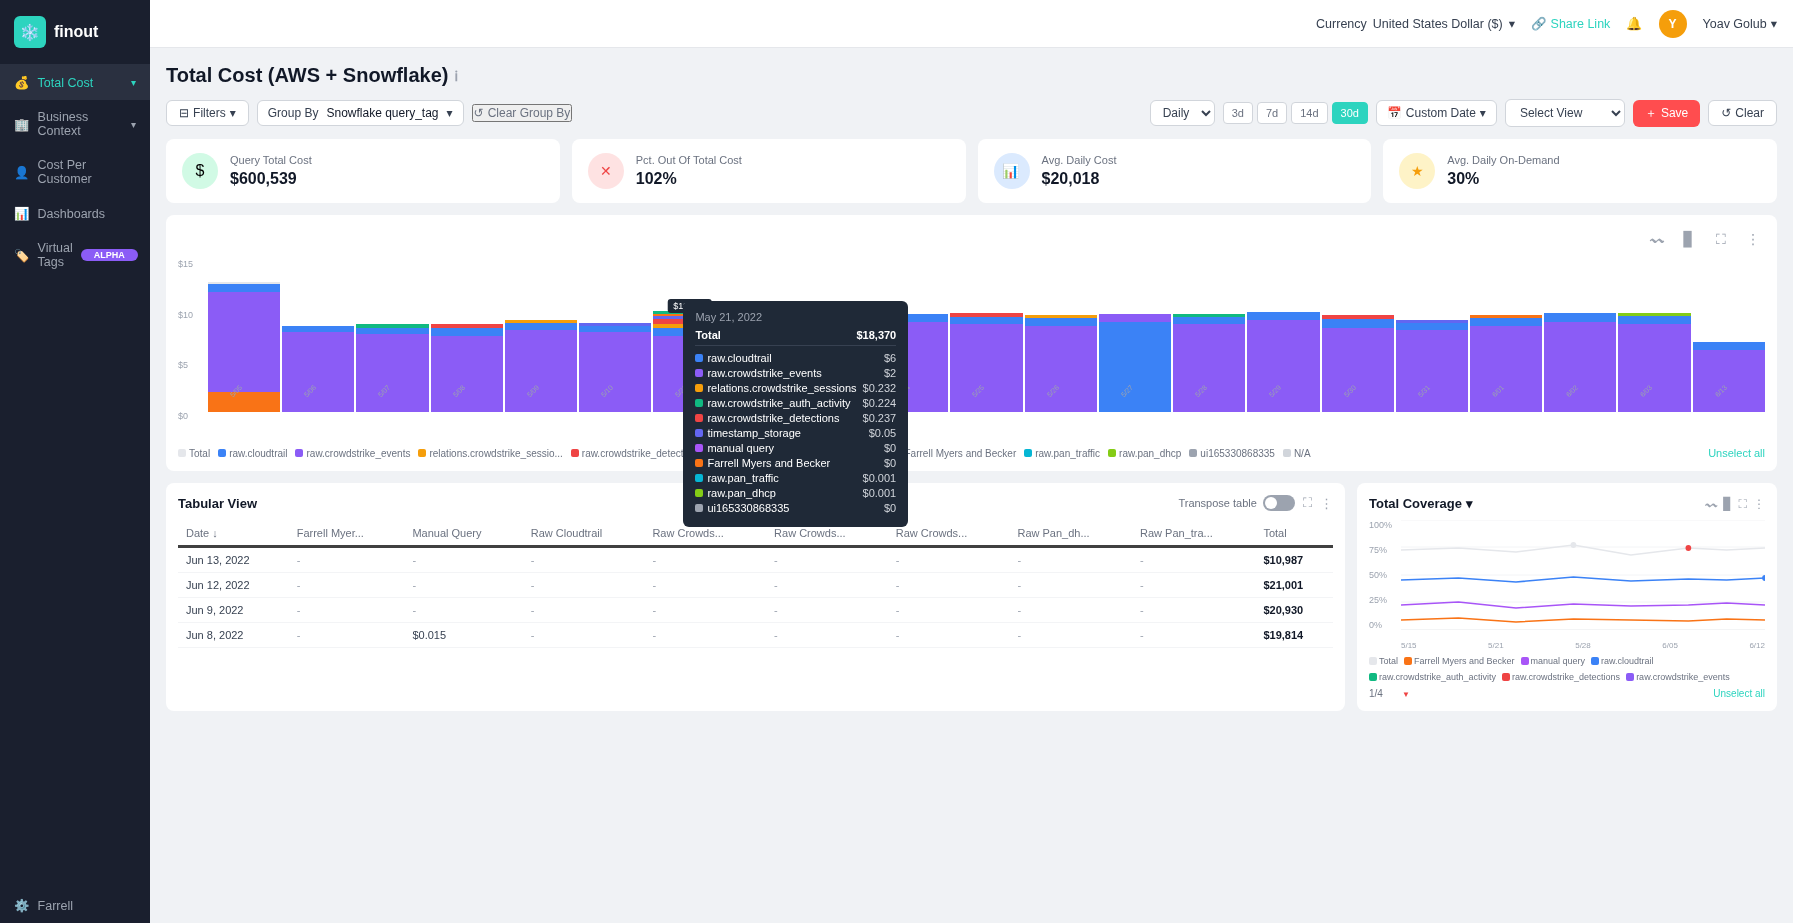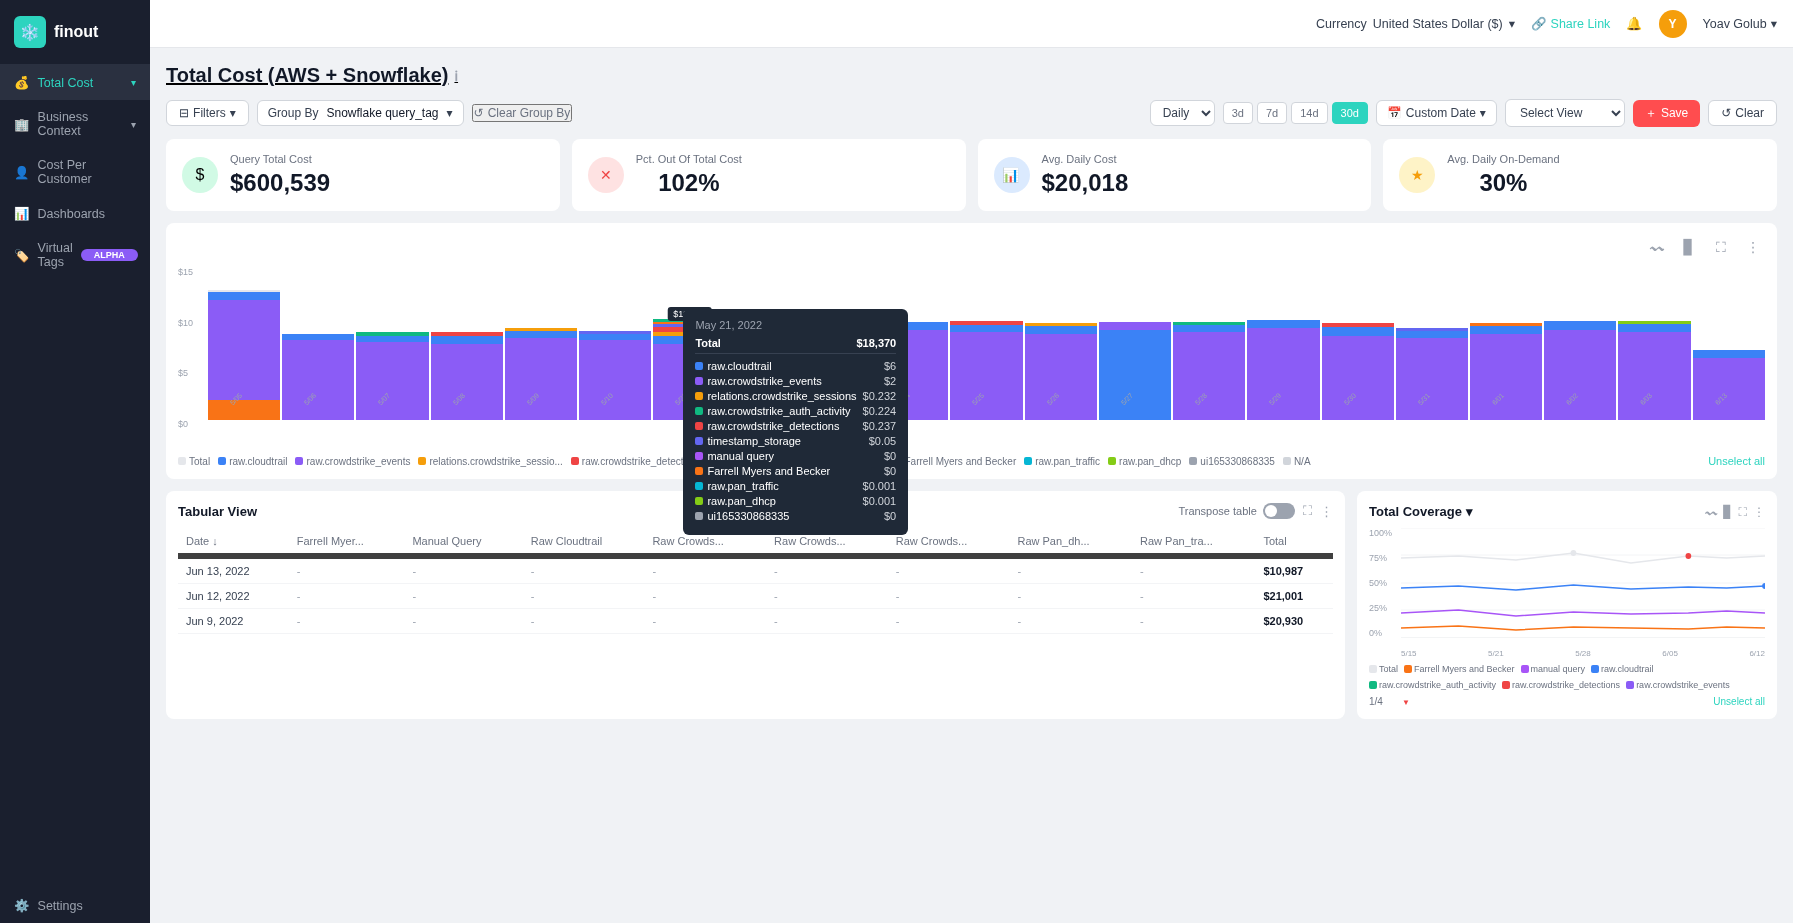--- a/index.html
+++ b/index.html
@@ -46,21 +46,21 @@
     
     .stats-row { display: grid; grid-template-columns: repeat(4, 1fr); gap: 12px; }
     .stat-card { background: #fff; border-radius: 8px; padding: 14px 16px; display: flex; align-items: center; gap: 12px; }
     .stat-icon { width: 36px; height: 36px; border-radius: 50%; display: flex; align-items: center; justify-content: center; font-size: 16px; flex-shrink: 0; }
     .stat-icon.green { background: #d1fae5; }
     .stat-icon.red { background: #fee2e2; }
     .stat-icon.blue { background: #dbeafe; }
     .stat-icon.yellow { background: #fef3c7; }
     .stat-info { display: flex; flex-direction: column; }
     .stat-label { font-size: 11px; color: #6b7280; margin-bottom: 4px; }
-    .stat-value { font-size: 24px; font-weight: 700; color: #111827; text-align: center; }
+    .stat-value { font-size: 16px; font-weight: 700; color: #111827; }
 
     
     .chart-section { background: #fff; border-radius: 8px; padding: 12px; }
     .chart-toolbar { display: flex; justify-content: flex-end; gap: 8px; margin-bottom: 8px; }
     .chart-icon-btn { width: 24px; height: 24px; display: flex; align-items: center; justify-content: center; cursor: pointer; color: #9ca3af; font-size: 14px; border-radius: 4px; }
 
     
     .bar-chart-container { position: relative; height: 200px; }
 
     
@@ -84,21 +84,21 @@
     
     .tabular-section { background: #fff; border-radius: 8px; padding: 12px; }
     .tabular-header { display: flex; align-items: center; justify-content: space-between; margin-bottom: 10px; }
     .tabular-title { font-size: 13px; font-weight: 600; color: #111827; }
     .tabular-controls { display: flex; align-items: center; gap: 8px; }
     .transpose-toggle { display: flex; align-items: center; gap: 6px; font-size: 11px; color: #6b7280; }
     .toggle { width: 32px; height: 16px; background: #9ca3af; border-radius: 8px; cursor: pointer; position: relative; }
     .toggle-knob { width: 12px; height: 12px; background: #fff; border-radius: 50%; position: absolute; top: 2px; left: 2px; }
     .table-container { overflow-x: auto; }
     table { width: 100%; border-collapse: collapse; font-size: 11px; }
-    th { padding: 6px 8px; text-align: left; border-bottom: 6px solid #404040; color: #6b7280; font-weight: 500; white-space: nowrap; cursor: pointer; }
+    th { padding: 6px 8px; text-align: left; border-bottom: 3px solid #404040; color: #6b7280; font-weight: 500; white-space: nowrap; cursor: pointer; }
     td { padding: 6px 8px; border-bottom: 1px solid #f3f4f6; color: #374151; white-space: nowrap; }
     .td-total { font-weight: 600; color: #111827; }
     .td-dash { color: #9ca3af; }
 
     
     .coverage-section { background: #fff; border-radius: 8px; padding: 12px; }
     .coverage-header { display: flex; align-items: center; justify-content: space-between; margin-bottom: 8px; }
     .coverage-title { font-size: 13px; font-weight: 600; color: #111827; display: flex; align-items: center; gap: 4px; }
     .coverage-legend { display: flex; flex-wrap: wrap; gap: 6px; margin-top: 6px; font-size: 9px; color: #6b7280; }
     .cov-legend-item { display: flex; align-items: center; gap: 2px; }
@@ -135,21 +135,21 @@
     <span class="item-label">Dashboards</span>
   </div>
   <div class="sidebar-item">
     <span>🏷️</span>
     <span class="item-label">Virtual Tags</span>
     <span class="badge">ALPHA</span>
   </div>
 
   <div class="sidebar-footer">
     <span>⚙️</span>
-    <span>Settings</span>
+    <span>Farrell</span>
   </div>
 </nav>
 
 <main class="main">
 
   <div class="topbar">
     <span class="currency-selector">
       <span>Currency</span>
       <span style="cursor:pointer;display:flex;align-items:center;gap:4px;">United States Dollar ($)</span>
       <span>▾</span>
@@ -159,21 +159,21 @@
     </span>
     <span>🔔</span>
     <div class="user-avatar">Y</div>
     <span class="user-name">
       <span>Yoav Golub</span> ▾
     </span>
   </div>
 
   <div class="content">
 
-    <div style="display:flex;align-items:center;justify-content:space-between;flex-wrap:wrap;gap:8px;text-decoration:underline;">
+    <div style="display:flex;align-items:center;justify-content:space-between;flex-wrap:wrap;gap:8px;">
       <h1 class="page-title">
         <span>Total Cost (AWS + Snowflake)</span>
         <span class="info-icon">ℹ</span>
       </h1>
     </div>
 
     <div style="display:flex;align-items:center;gap:8px;flex-wrap:wrap;">
       <button class="filters-btn">
         <span>⊟</span>
         <span>Filters</span>
@@ -605,20 +605,32 @@
         <td class="td-dash">-</td>
         <td class="td-dash">-</td>
         <td class="td-dash">-</td>
         <td class="td-dash">-</td>
         <td class="td-dash">-</td>
         <td class="td-dash">-</td>
         <td class="td-dash">-</td>
         <td class="td-dash">-</td>
         <td class="td-total">$20,930</td>
       </tr>
+                <tr>
+        <td>Jun 8, 2022</td>
+        <td class="td-dash">-</td>
+        <td class="">$0.015</td>
+        <td class="td-dash">-</td>
+        <td class="td-dash">-</td>
+        <td class="td-dash">-</td>
+        <td class="td-dash">-</td>
+        <td class="td-dash">-</td>
+        <td class="td-dash">-</td>
+        <td class="td-total">$19,814</td>
+      </tr>
               </tbody>
           </table>
         </div>
       </div>
 
       <div class="coverage-section">
         <div class="coverage-header">
           <span class="coverage-title">
             <span>Total Coverage</span>
             <span style="cursor:pointer;">▾</span>

